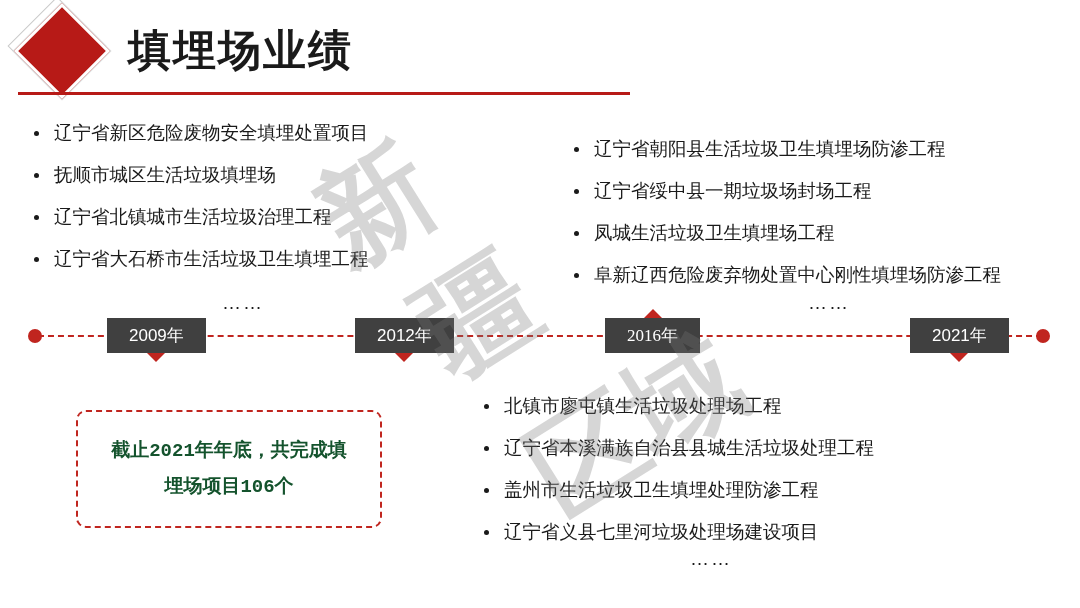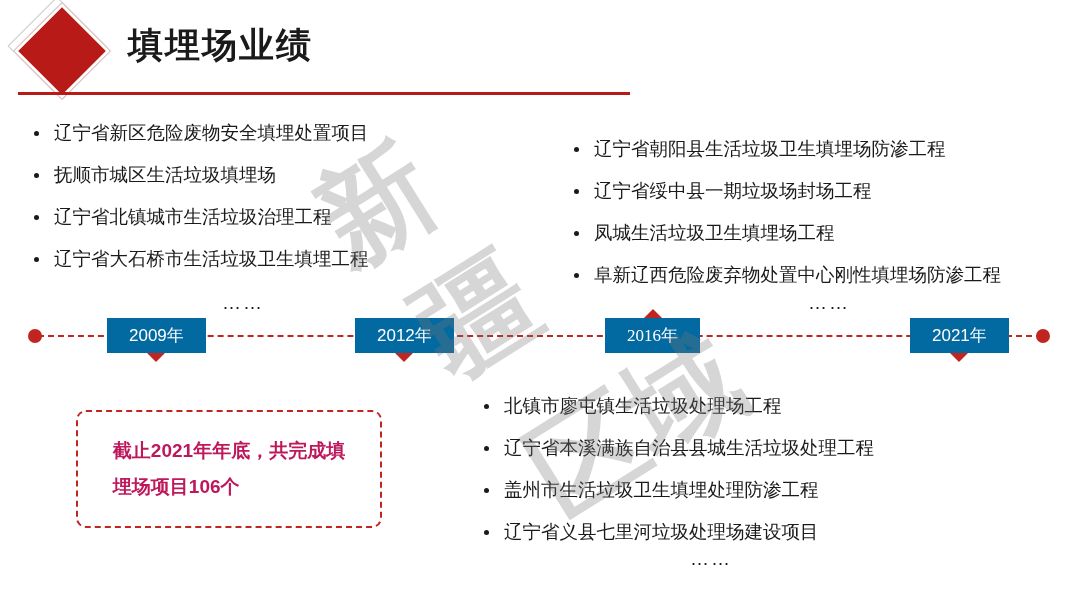--- a/index.html
+++ b/index.html
@@ -47,21 +47,21 @@
     width: 70px;
     height: 70px;
     transform: rotate(45deg);
     border: 1px solid #c9c9c9;
     box-sizing: border-box;
   }
   .title {
     position: absolute;
     left: 128px;
     top: 22px;
-    font-size: 35px;
+    font-size: 43px;
     font-weight: bold;
     color: #1a1a1a;
     font-family: "Liberation Sans", sans-serif;
     letter-spacing: 2px;
   }
   .title-rule {
     position: absolute;
     left: 18px;
     top: 92px;
     width: 612px;
@@ -161,21 +161,21 @@
     border-radius: 50%;
     background: #c0251f;
   }
   .tl-dot-left  { left: 28px; }
   .tl-dot-right { left: 1036px; }
   .tl-node {
     position: absolute;
     top: 0;
     height: 35px;
     line-height: 35px;
-    background: #0369a1;
+    background: #404040;
     color: #ffffff;
     font-size: 17px;
     font-family: "Liberation Sans", sans-serif;
     text-align: center;
     padding: 0 22px;
     box-sizing: border-box;
   }
   .tl-node::after {
     content: "";
     position: absolute;
@@ -207,24 +207,25 @@
     border: 2px dashed #c0251f;
     border-radius: 10px;
     display: flex;
     align-items: center;
     justify-content: center;
     z-index: 3;
     box-sizing: border-box;
   }
   .summary-text {
     font-size: 19px;
-    color: #be185d;
+    color: #14532d;
     font-weight: bold;
     line-height: 36px;
-    font-family: Liberation Sans, sans-serif;
+    text-align: center;
+    font-family: Liberation Mono, monospace;
     padding: 0 22px;
   }
 </style>
 </head>
 <body>
 
 <div class="slide">
 
   <div class="header">
     <div class="diamond-outline"></div>

